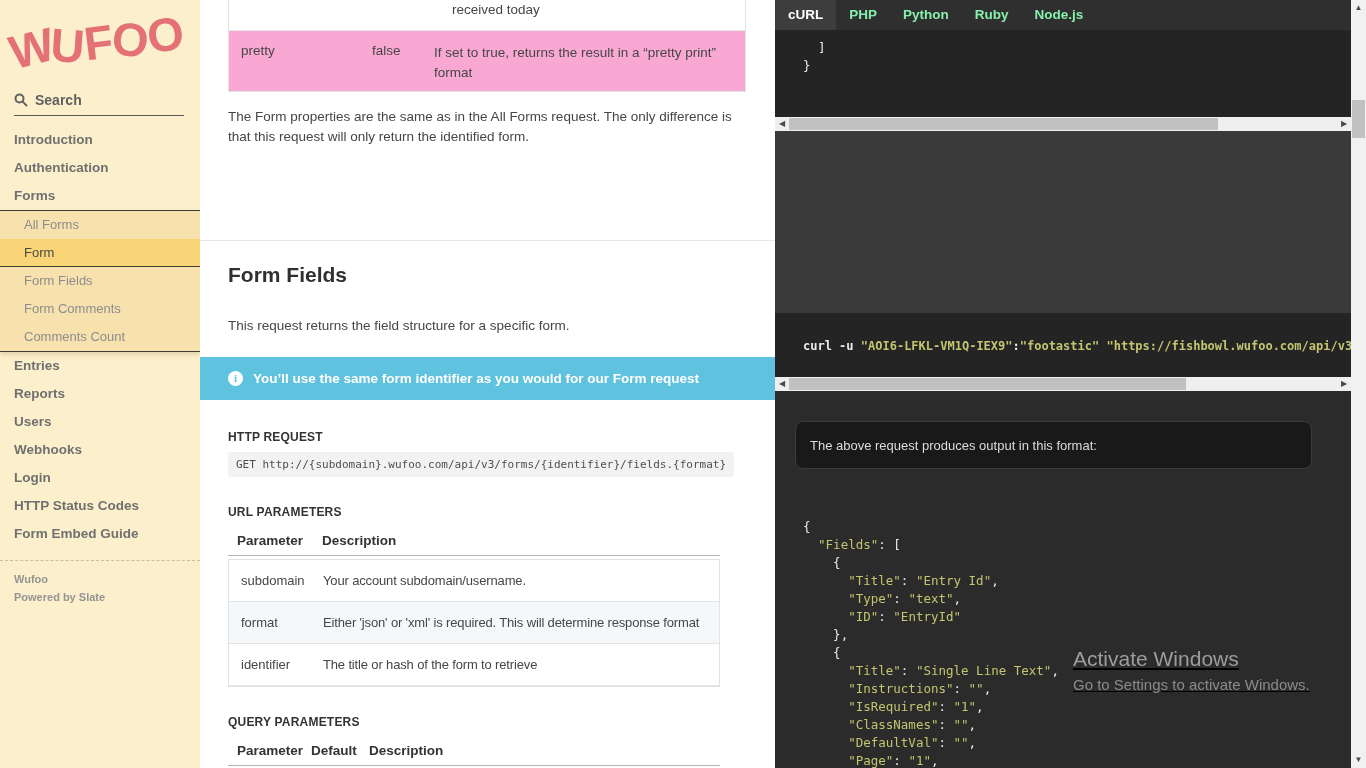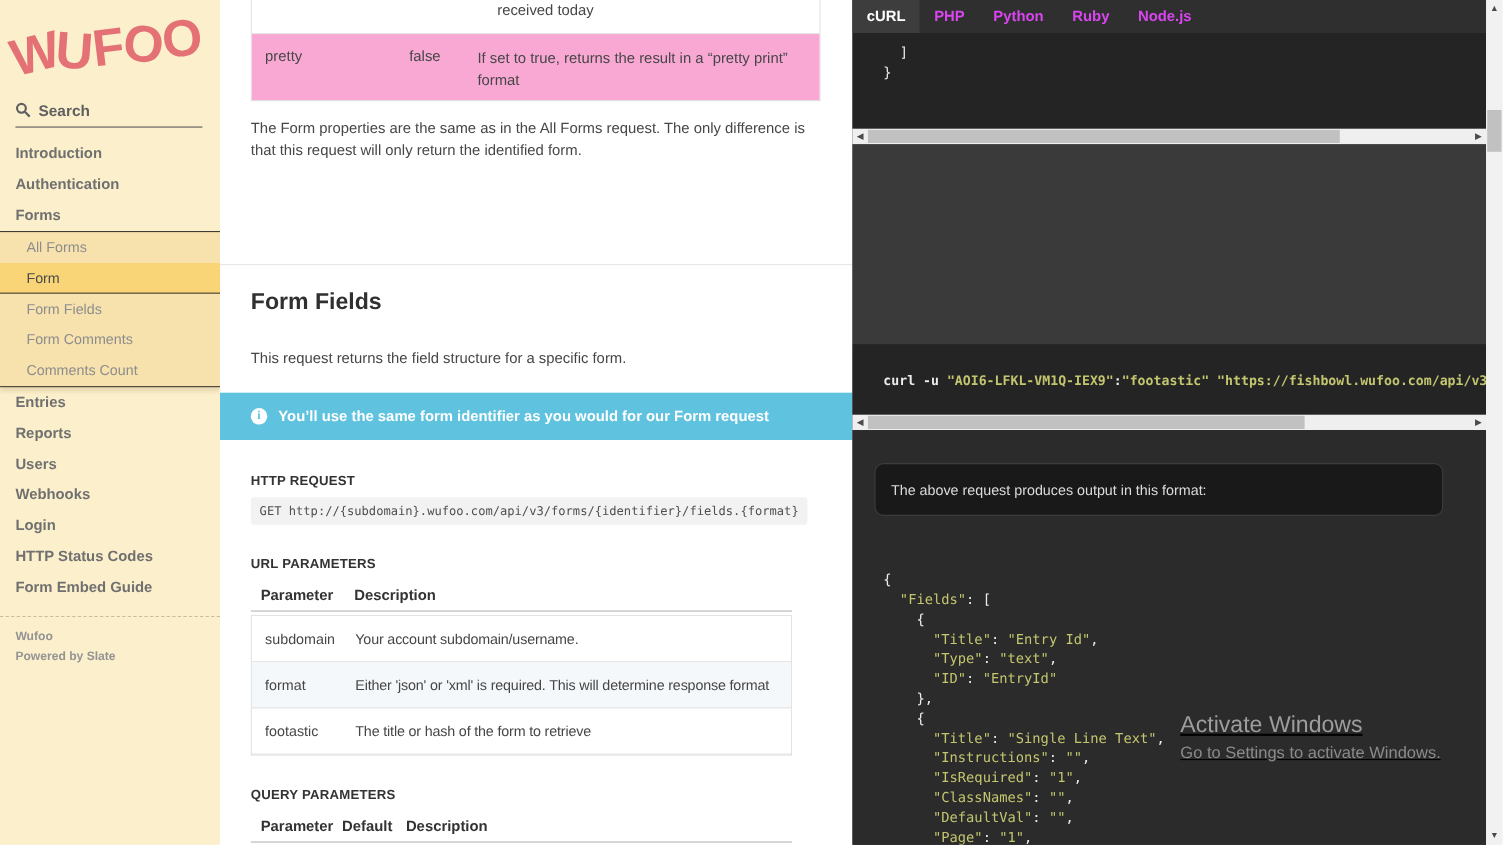--- a/index.html
+++ b/index.html
@@ -49,21 +49,21 @@
   .ph-1 { left:9px; } .ph-2u { left:94px; } .ph-2q { left:83px; } .ph-3q { left:141px; }
   .url-table { left:28px; top:559px; width:492px; border-top:1px solid #e3e3e3; }
   .url-row { position:relative; height:42px; border-bottom:1px solid #e3e3e3; }
   .url-row:nth-child(2) { background:#f5f8fa; }
   .url-row .cell { position:absolute; top:13px; font-size:13px; color:#464646; }
   .u-param { left:12px; } .u-desc { left:94px; width:392px; white-space:nowrap; overflow:hidden; letter-spacing:-0.15px; }
 
   
   .code-panel { position:absolute; left:775px; top:0; width:576px; height:768px; background:#2b2b2b; display:flex; flex-direction:column; }
   .tabbar { height:30px; background:#2f2f2f; display:flex; align-items:stretch; flex:0 0 auto; }
-  .tab { padding:0 13px; line-height:30px; font-size:13.5px; font-weight:bold; color:#d946ef; cursor:pointer; }
+  .tab { padding:0 13px; line-height:30px; font-size:13.5px; font-weight:bold; color:#86efac; cursor:pointer; }
   .tab.active { background:#3d3d3d; color:#fff; }
   .code-a { height:87px; background:#242424; flex:0 0 auto; }
   .code-a pre, .code-b pre, .json pre { font-family:"DejaVu Sans Mono", monospace; color:#ececec; }
   .code-a pre { font-size:12.5px; line-height:18px; padding:9px 0 0 28px; }
   .hscroll { height:14px; background:#efefef; position:relative; flex:0 0 auto; }
   .hs-thumb { position:absolute; top:1px; height:12px; background:#c1c1c1; cursor:pointer; }
   .hs-arrow { position:absolute; top:0; width:12px; height:14px; font-size:8px; line-height:14px; color:#4a4a4a; text-align:center; cursor:pointer; }
   .hs-arrow.left { left:1px; } .hs-arrow.right { right:1px; }
   .gap-block { height:182px; background:#3a3a3a; flex:0 0 auto; }
   .code-b { height:64px; background:#242424; flex:0 0 auto; overflow:hidden; }
@@ -162,21 +162,21 @@
   <div class="abs url-table tbl-box">
     <div class="url-row">
       <span class="cell u-param">subdomain</span>
       <span class="cell u-desc">Your account subdomain/username.</span>
     </div>
     <div class="url-row">
       <span class="cell u-param">format</span>
       <span class="cell u-desc">Either 'json' or 'xml' is required. This will determine response format</span>
     </div>
     <div class="url-row">
-      <span class="cell u-param">footastic</span>
+      <span class="cell u-param">identifier</span>
       <span class="cell u-desc">The title or hash of the form to retrieve</span>
     </div>
   </div>
 
   <div class="abs sec-label" style="left:28px; top:715px;">QUERY PARAMETERS</div>
   <div class="abs phead" style="left:28px; top:743px;">
     <span class="ph-1">Parameter</span>
     <span class="ph-2q">Default</span>
     <span class="ph-3q">Description</span>
   </div>

